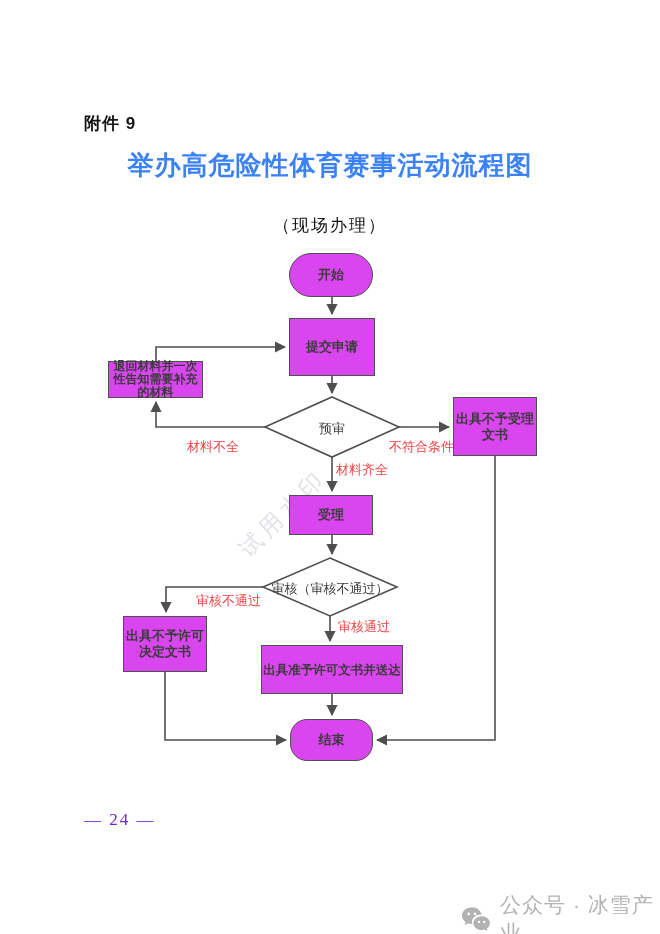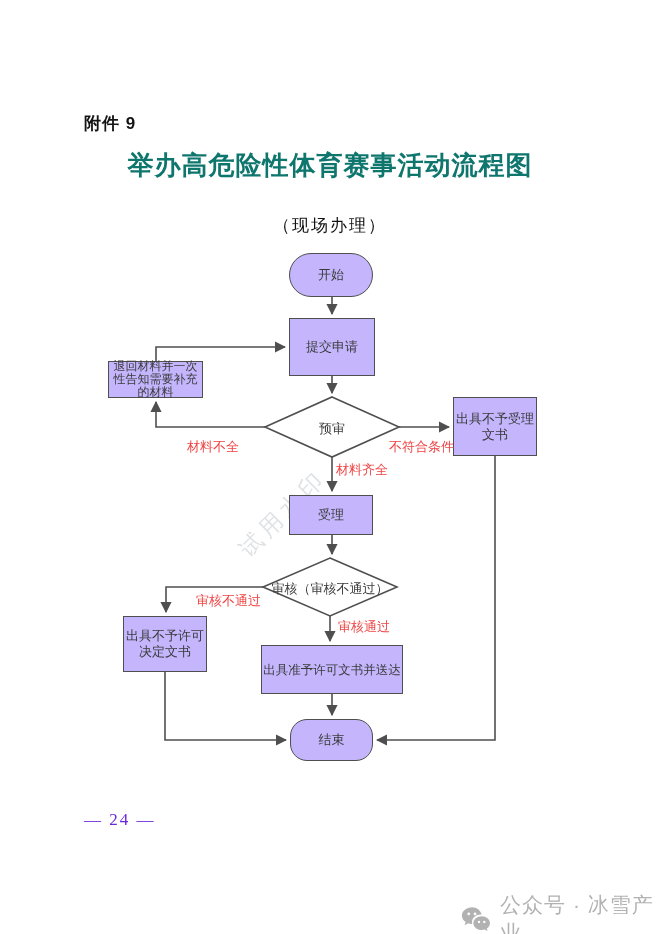--- a/index.html
+++ b/index.html
@@ -7,38 +7,38 @@
   body {
     position:relative; width:660px; height:934px; overflow:hidden;
     font-family:"Liberation Sans", sans-serif; color:#3b3b3b;
   }
   .attachment {
     position:absolute; left:84px; top:112px;
     font-size:17px; font-weight:600; color:#141414; letter-spacing:1px;
   }
   .title {
     position:absolute; left:0; top:148px; width:660px; text-align:center;
-    font-size:26px; font-weight:bold; color:#0f766e; letter-spacing:1px;
+    font-size:26px; font-weight:bold; color:#3b82f6; letter-spacing:1px;
   }
   .subtitle {
     position:absolute; left:0; top:199px; width:660px; text-align:center;
     font-family:"Liberation Serif", serif;
     font-size:17px; color:#111; letter-spacing:2px;margin-top:15px;
   }
   .canvas { position:absolute; left:0; top:0; width:660px; height:934px; }
   .edges { position:absolute; left:0; top:0; pointer-events:none; }
   .watermark {
     position:absolute; left:203px; top:498px; width:160px; text-align:center;
     transform:rotate(-45deg);
     font-size:23px; letter-spacing:5px; color:#b9bfc6; opacity:0.45;
   }
   .node {
-    position:absolute; background:#c4b5fd; border:1.6px solid #4f4f4f;
+    position:absolute; background:#d946ef; border:1.6px solid #4f4f4f;
     display:flex; align-items:center; justify-content:center; text-align:center;
-    font-size:13px; color:#3b3b3b; line-height:16px;
+    font-size:13px; color:#3b3b3b; line-height:16px;font-weight:bold;
   }
   .pill  { border-radius:22px; }
   .pill2 { border-radius:17px; }
   .dlabel {
     position:absolute; text-align:center; font-size:13px; color:#3b3b3b;
     white-space:nowrap; pointer-events:none;
   }
   .elabel {
     position:absolute; font-size:13px; color:#ef4444; white-space:nowrap;
   }

